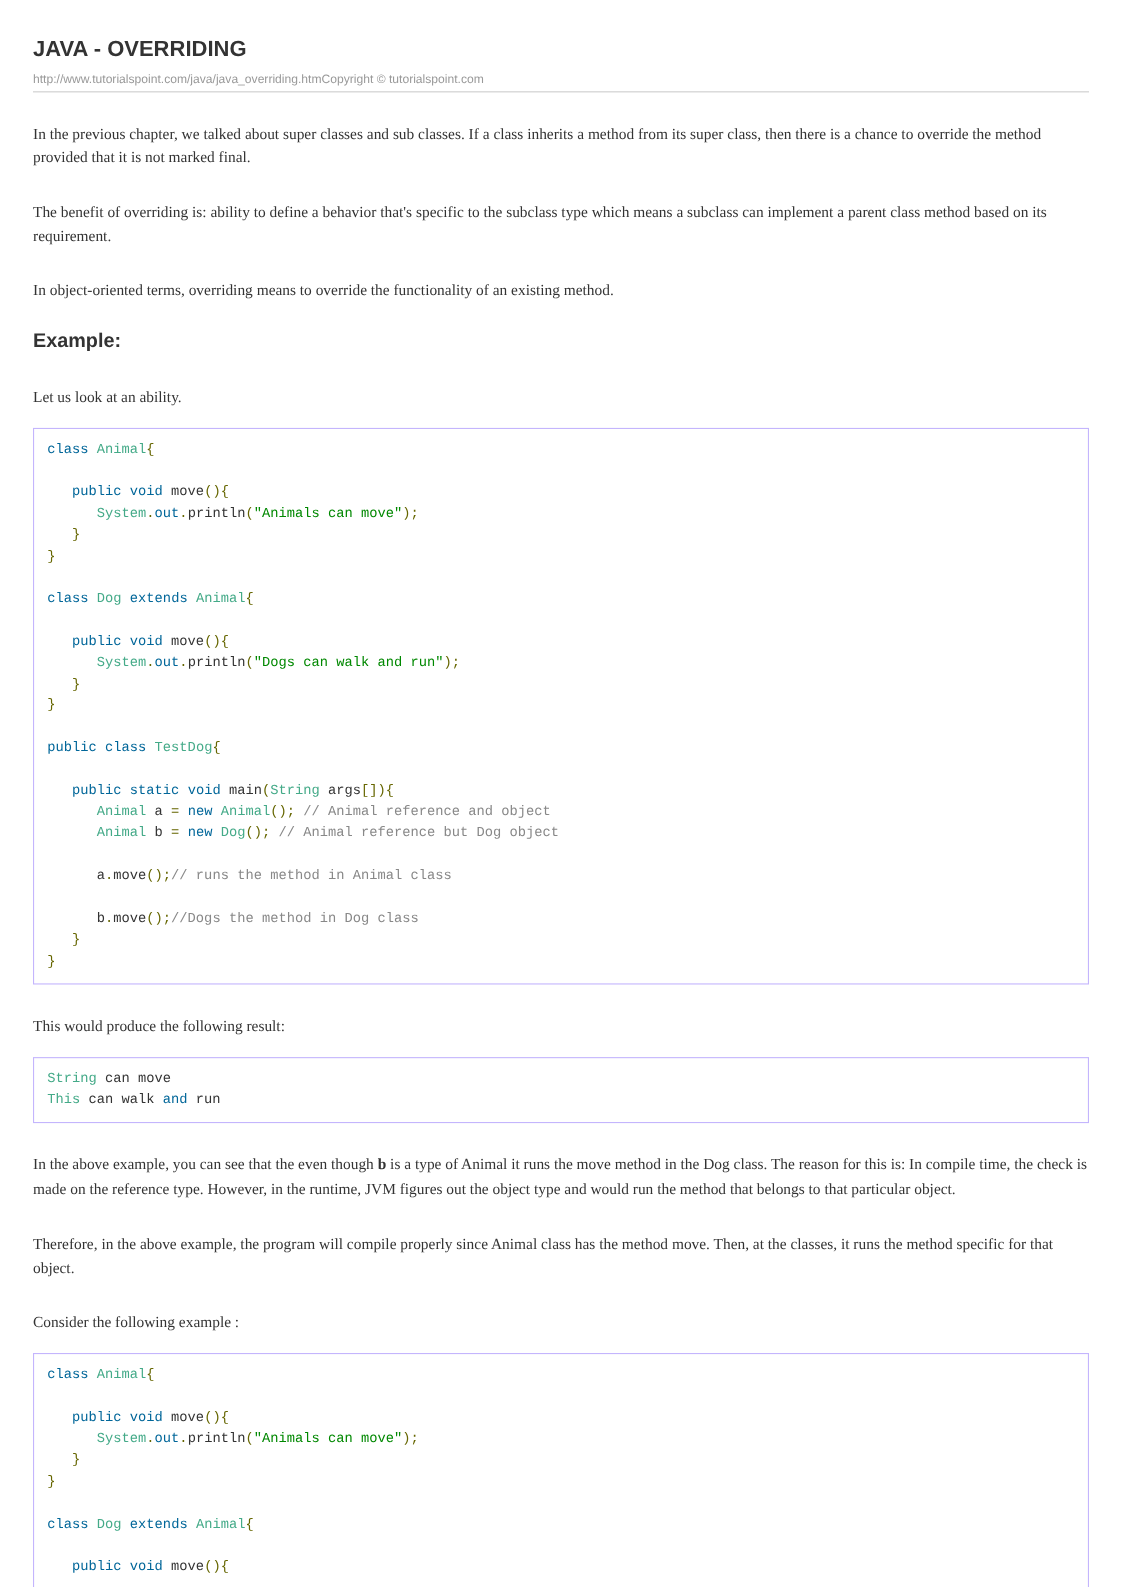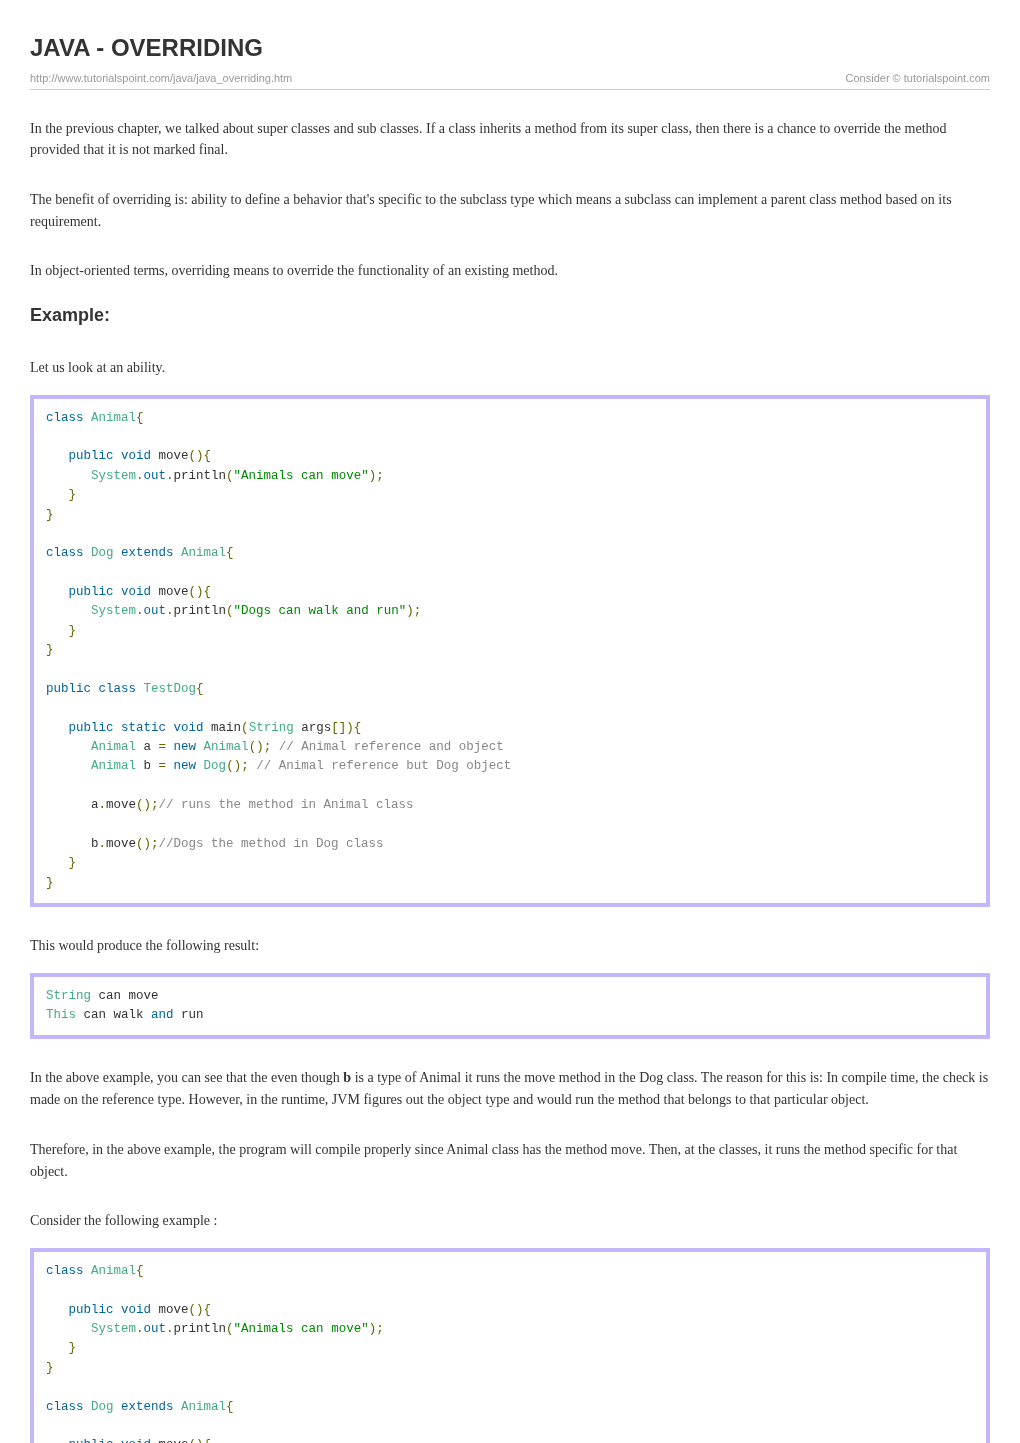--- a/index.html
+++ b/index.html
@@ -10,32 +10,31 @@
     body {
       font-family: Georgia, 'Times New Roman', serif;
       font-size: 14px;
       color: #333;
       background: #fff;
       padding: 30px;
       line-height: 1.5;
     }
     .page-title {
       font-family: Verdana, Geneva, sans-serif;
-      font-size: 24px;
+      font-size: 20px;
       font-weight: bold;
       color: #333;
       margin-bottom: 4px;
     }
     .url-line {
       font-family: Verdana, Geneva, sans-serif;
       font-size: 11px;
       color: #999;
       margin-bottom: 2px;
       display: flex;
-      justify-content: space-between;
       align-items: baseline;
     }
     .url-line a {
       color: #999;
       text-decoration: none;
     }
     hr.title-rule {
       border: none;
       border-top: 1px solid #ccc;
       margin-bottom: 28px;
@@ -51,40 +50,40 @@
       font-weight: bold;
       color: #333;
       margin-top: 20px;
       margin-bottom: 10px;
     }
     .code-block {
       font-family: 'Courier New', Courier, monospace;
       font-size: 12.5px;
       line-height: 1.55;
       background: #fff;
-      border: 4px solid #c4b5fd;
+      border: 1px solid #c4b5fd;
       padding: 10px 12px;
       margin-bottom: 18px;
       white-space: pre;
       overflow-x: auto;
     }
     .code-block .kw { color: #006699; }
     .code-block .str { color: #008800; }
     .code-block .cmt { color: #888888; }
     .code-block .punct { color: #666600; }
     .code-block .name { color: #44aa88; }
     .bold-inline { font-weight: bold; }
   </style>
 </head>
 <body>
 
 <h1 class="page-title">JAVA - OVERRIDING</h1>
 <div class="url-line">
   <a>http://www.tutorialspoint.com/java/java_overriding.htm</a>
-  <span>Consider © tutorialspoint.com</span>
+  <span>Copyright © tutorialspoint.com</span>
 </div>
 <hr class="title-rule">
 
 <p class="body-text">In the previous chapter, we talked about super classes and sub classes. If a class inherits a method from its super class, then there is a chance to override the method provided that it is not marked final.</p>
 <p class="body-text">The benefit of overriding is: ability to define a behavior that's specific to the subclass type which means a subclass can implement a parent class method based on its requirement.</p>
 <p class="body-text">In object-oriented terms, overriding means to override the functionality of an existing method.</p>
 
 <h2 class="section-heading">Example:</h2>
 <p class="body-text">Let us look at an ability.</p>
 

